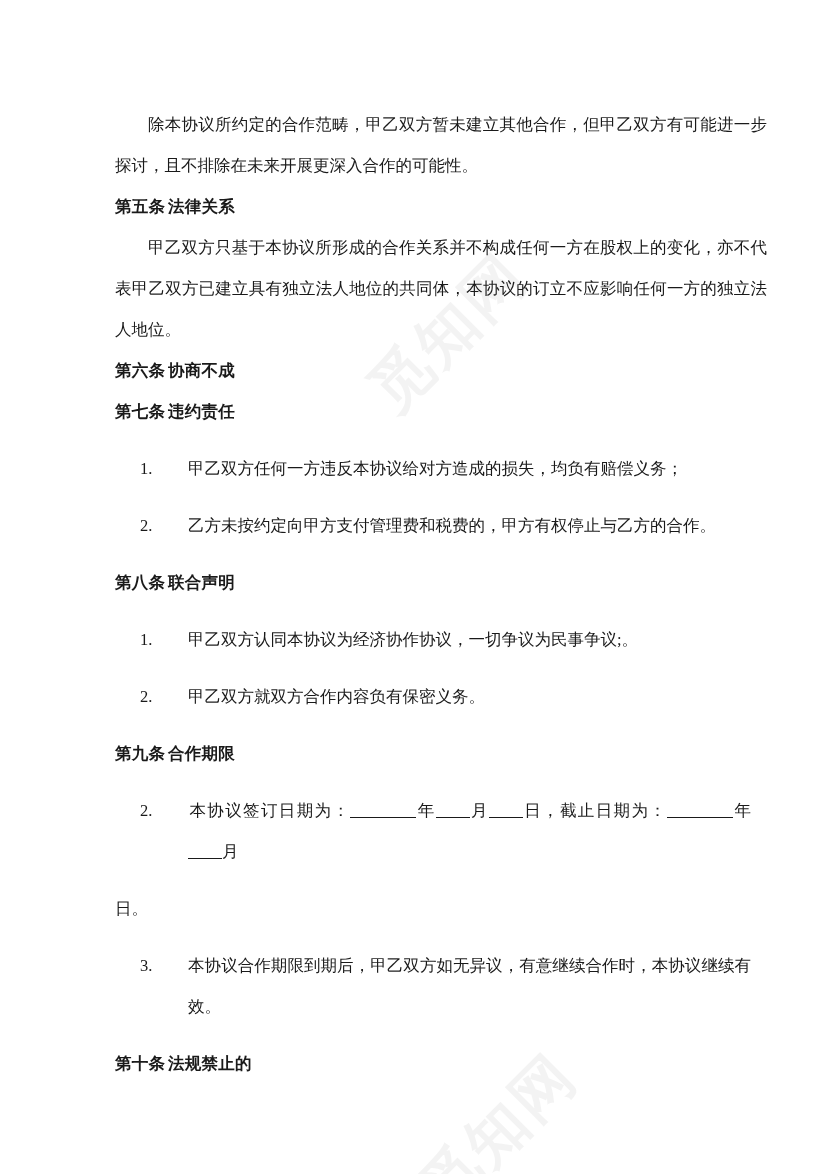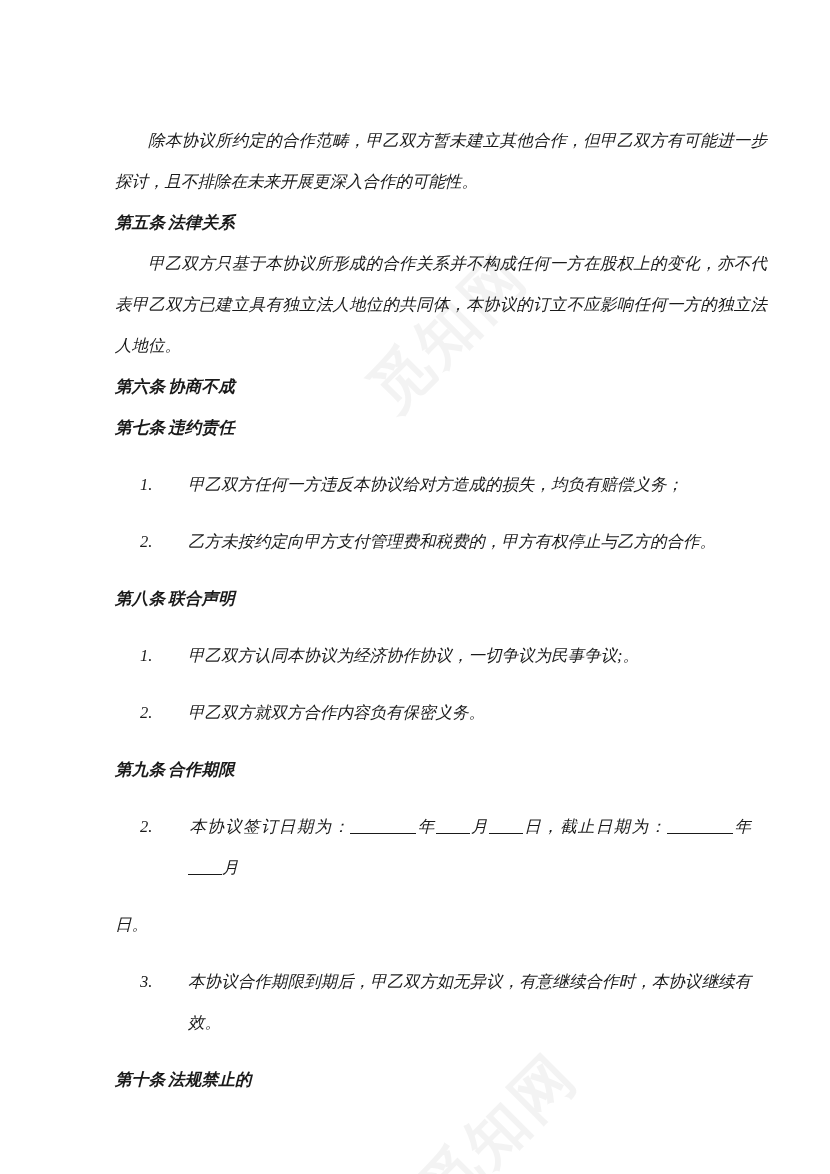--- a/index.html
+++ b/index.html
@@ -41,23 +41,22 @@
     top: 1172px;
     font-size: 60px;
     transform: rotate(-45deg);
     transform-origin: left top;
   }
 
   
   .content {
     position: absolute;
     left: 115px;
-    top: 120px;
+    top: 104px;
     width: 652px;
-    font-style: italic;
   }
 
   .para {
     font-size: 16.5px;
     line-height: 41px;
     text-align: justify;
     text-justify: inter-ideograph;
     text-indent: 33px;
     margin: 0;
   }

